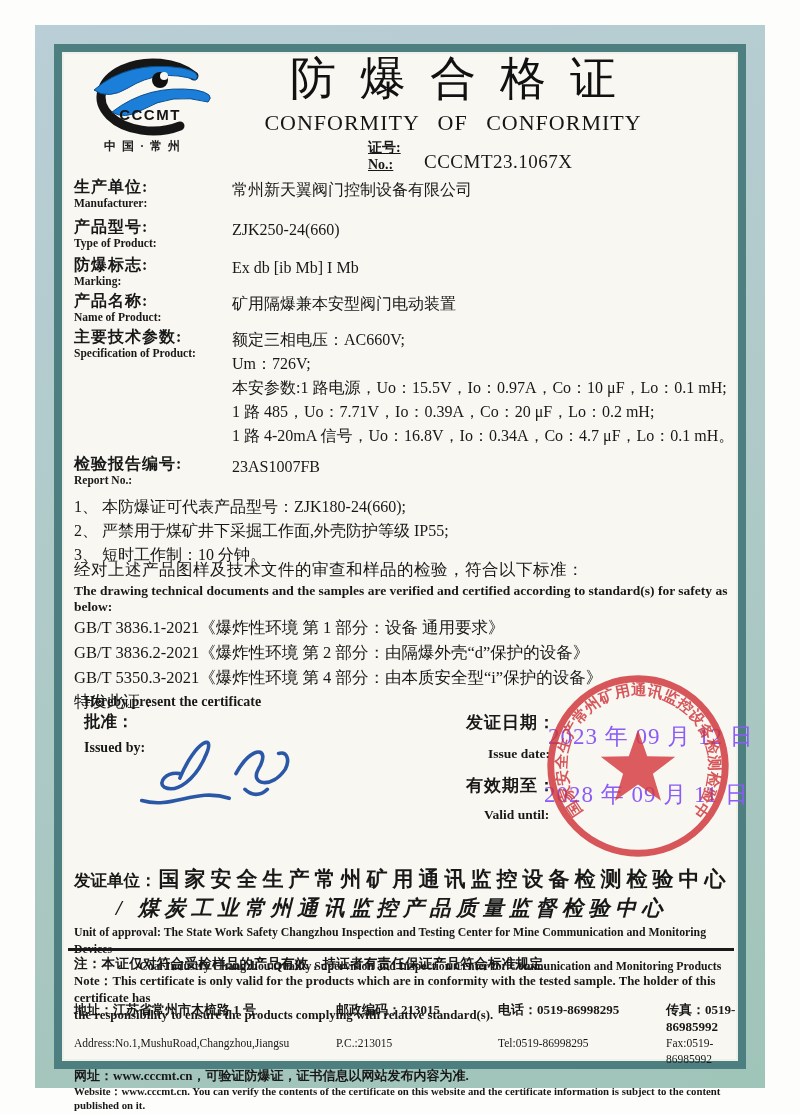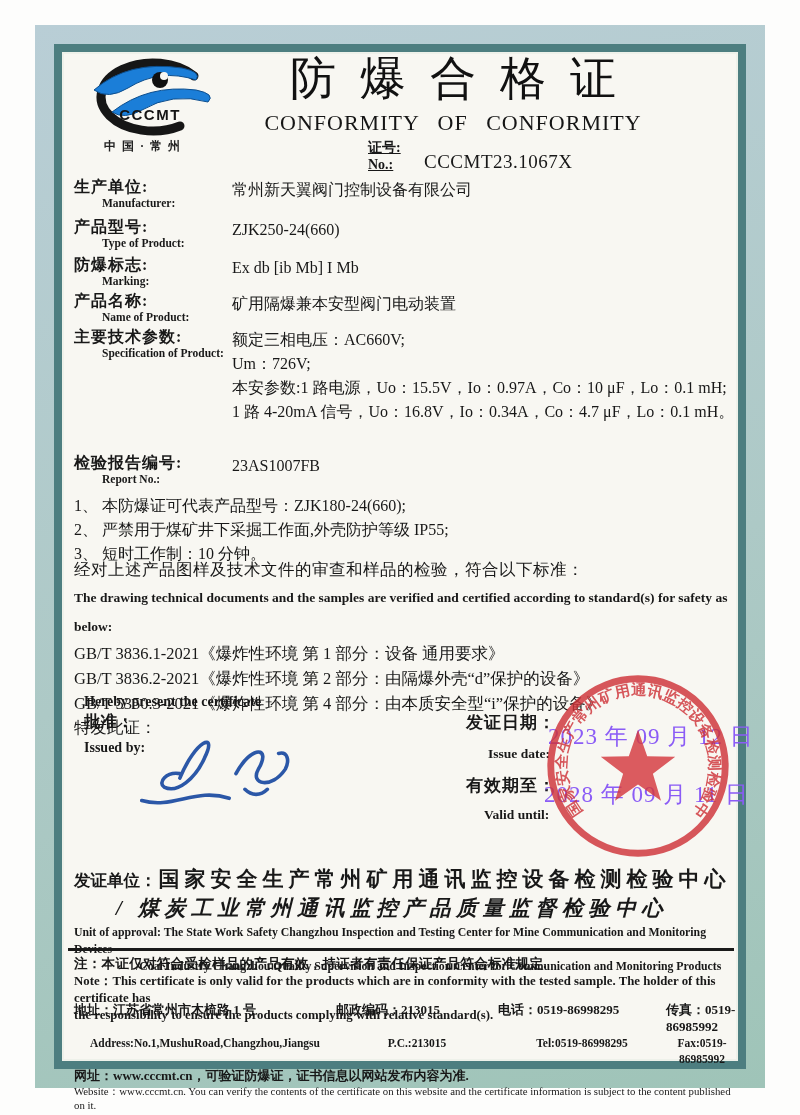--- a/index.html
+++ b/index.html
@@ -34,29 +34,29 @@
   .certno-labels { position:absolute; left:368px; top:139px; line-height:17px; text-align:left; width:46px;text-decoration:underline; }
   .certno-labels .cn { font-size:14px; font-weight:bold; }
   .certno-labels .en { font-size:14px; font-weight:bold; }
   .certno-value { position:absolute; left:424px; top:151px; font-size:19px; letter-spacing:0.5px; }
 
   
   .fields { position:absolute; left:74px; top:177px; width:662px; }
   .frow { display:flex; align-items:flex-start; }
   .flabel { width:158px; flex:0 0 158px; }
   .flabel .cn { font-size:16px; font-weight:bold; line-height:19px; letter-spacing:1px; }
-  .flabel .en { font-size:11.5px; font-weight:bold; line-height:14px;margin-left:28px; }
+  .flabel .en { font-size:11.5px; font-weight:bold; line-height:14px; }
   .fvalue { flex:1; font-size:16px; line-height:24px; padding-top:1px; }
   .fvalue .vline { line-height:24px; }
   .row-h40 { min-height:40px; } .row-h38 { min-height:38px; } .row-h36 { min-height:36px; }
 
   
   .standards { position:absolute; left:74px; top:556px; width:662px; }
   .std-intro-cn { font-size:16.5px; line-height:27px; letter-spacing:0.5px; }
-  .std-intro-en { font-size:13.5px; font-weight:bold; line-height:29px; }
+  .std-intro-en { font-size:13.5px; font-weight:bold; line-height:16px; }
   .std-item { font-size:16.5px; line-height:25px; }
   .std-present { font-size:16.5px; line-height:24px; }
 
   
   .hereby { position:absolute; left:84px; top:694px; font-size:14px; font-weight:bold; }
   .approve-cn { position:absolute; left:84px; top:711px; font-size:16.5px; font-weight:bold; }
   .issuedby { position:absolute; left:84px; top:740px; font-size:14px; font-weight:bold; }
   .signature { position:absolute; left:128px; top:722px; }
   .d-label-cn { font-size:17px; font-weight:bold; letter-spacing:1px; }
   .d-label-en { font-size:13.5px; font-weight:bold; }
@@ -82,24 +82,24 @@
 
   
   .notes { position:absolute; left:74px; top:955px; width:664px; }
   .note-cn { font-size:13.5px; font-weight:bold; line-height:18px; letter-spacing:0.3px; }
   .note-en { font-size:12.8px; font-weight:bold; line-height:17px; }
 
   
   .contact { position:absolute; left:74px; top:1001px; width:664px; }
   .c-row { display:flex; }
   .c-cn { font-size:13px; font-weight:bold; line-height:17px; }
-  .c-en { font-size:11.5px; font-weight:bold; line-height:16px;text-align:center; }
+  .c-en { font-size:11.5px; font-weight:normal; line-height:16px; }
   .c1 { flex:0 0 262px; } .c2 { flex:0 0 162px; } .c3 { flex:0 0 168px; } .c4 { flex:1; }
   .web-cn { font-size:13px; font-weight:bold; line-height:17px; }
-  .web-en { font-size:10.8px; font-weight:normal; line-height:14px; }
+  .web-en { font-size:10.8px; font-weight:bold; line-height:14px; }
 </style>
 </head>
 <body>
 
 <div class="cert-frame">
   <div class="cert-frame-inner"></div>
 </div>
 
 <svg class="logo-svg" width="148" height="86" viewBox="0 0 148 86">
   <path d="M118,22 A52,34 0 1 0 104,72" fill="none" stroke="#161616" stroke-width="9" stroke-linecap="round"></path>
@@ -155,20 +155,21 @@
 
   <div class="frow" style="min-height:120px">
     <div class="flabel">
       <div class="cn">主要技术参数:</div>
       <div class="en">Specification of Product:</div>
     </div>
     <div class="fvalue">
       <div class="vline">额定三相电压：AC660V;</div>
       <div class="vline">Um：726V;</div>
       <div class="vline">本安参数:1 路电源，Uo：15.5V，Io：0.97A，Co：10 μF，Lo：0.1 mH;</div>
+      <div class="vline">1 路 485，Uo：7.71V，Io：0.39A，Co：20 μF，Lo：0.2 mH;</div>
       <div class="vline">1 路 4-20mA 信号，Uo：16.8V，Io：0.34A，Co：4.7 μF，Lo：0.1 mH。</div>
     </div>
   </div>
 
   <div class="frow row-h40" style="margin-top:6px">
     <div class="flabel">
       <div class="cn">检验报告编号:</div>
       <div class="en">Report No.:</div>
     </div>
     <div class="fvalue">23AS1007FB</div>

